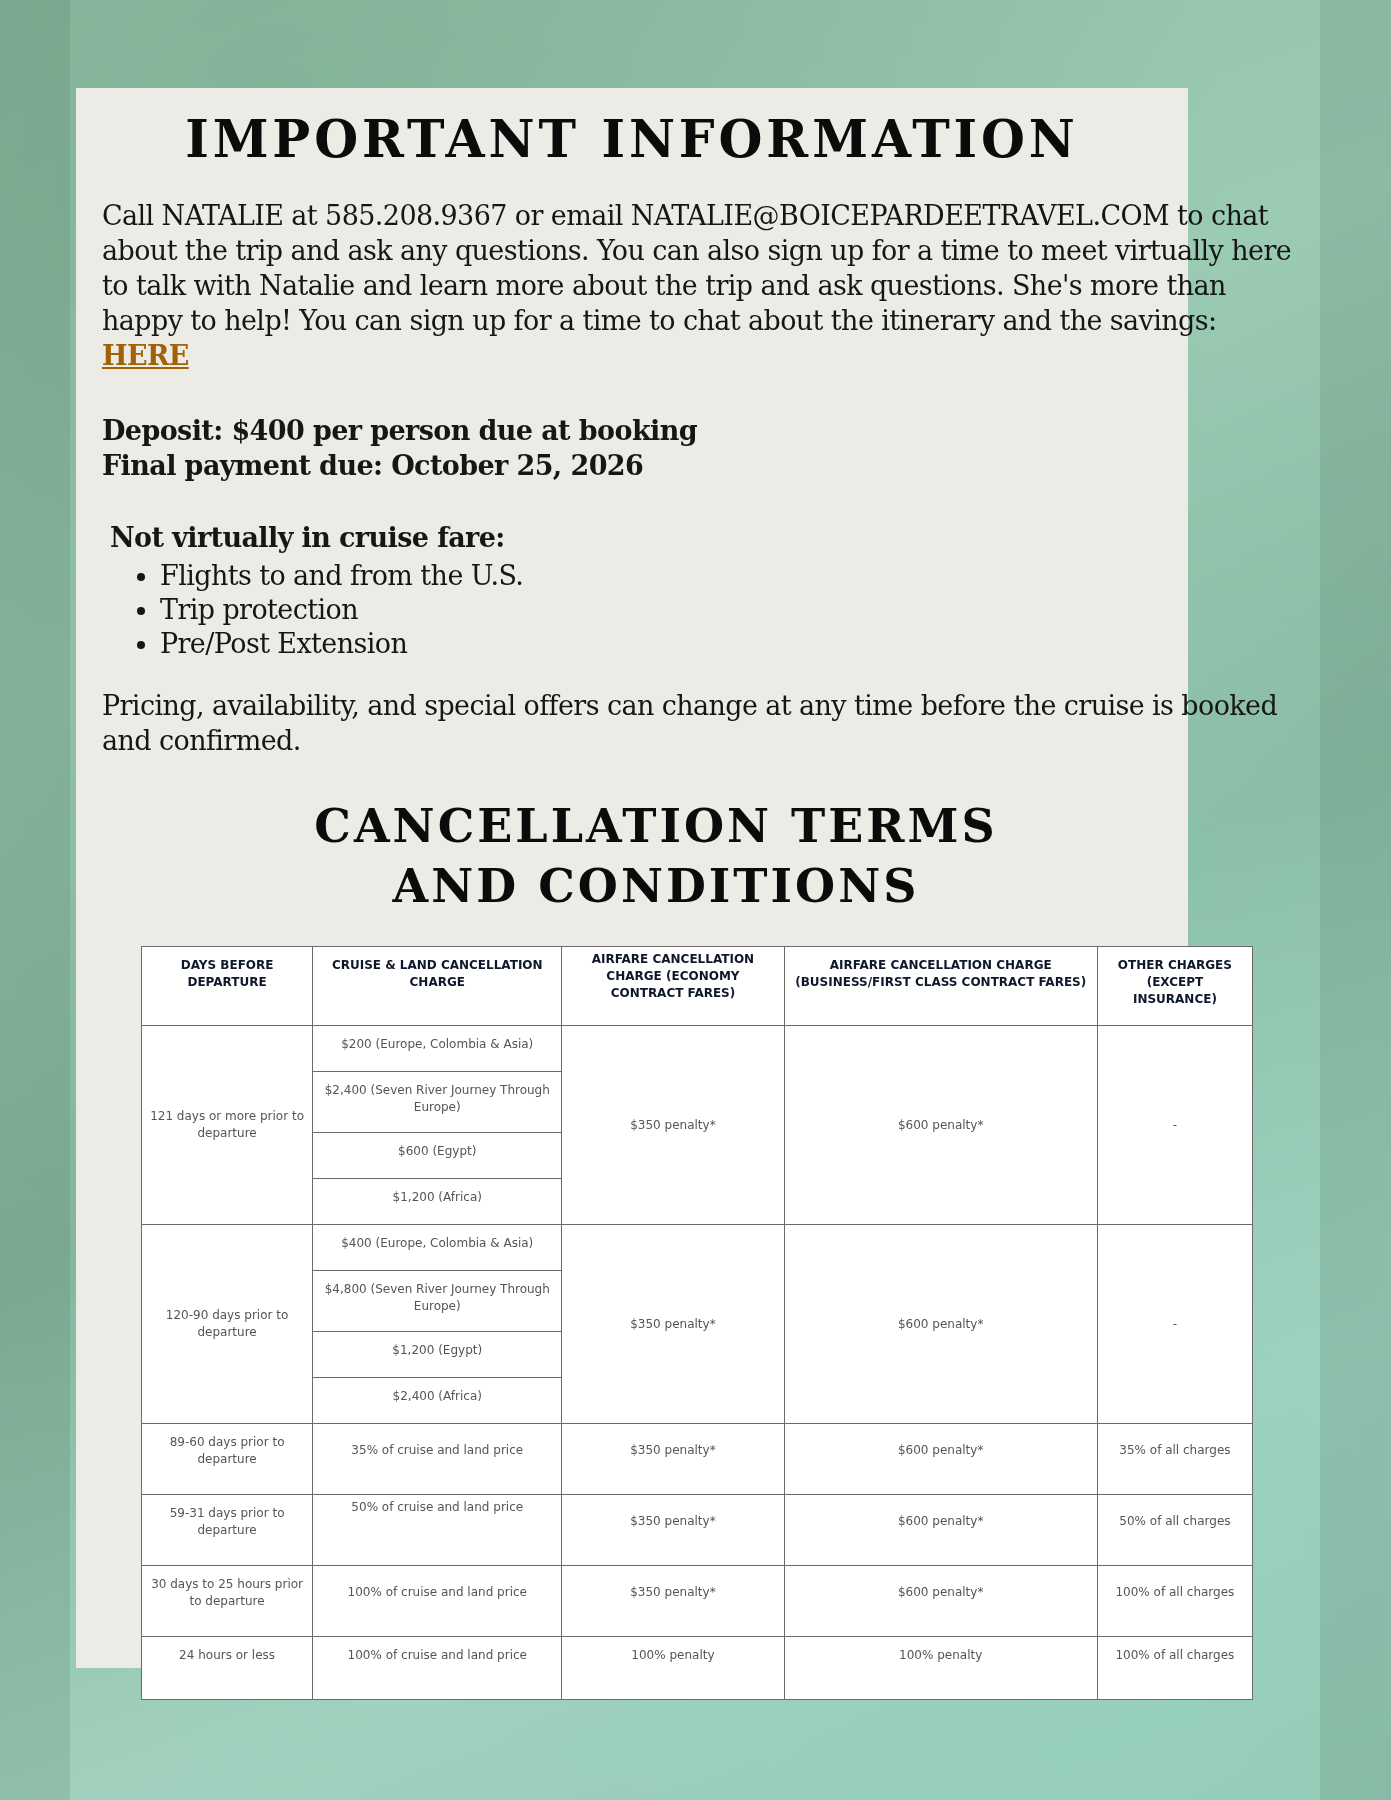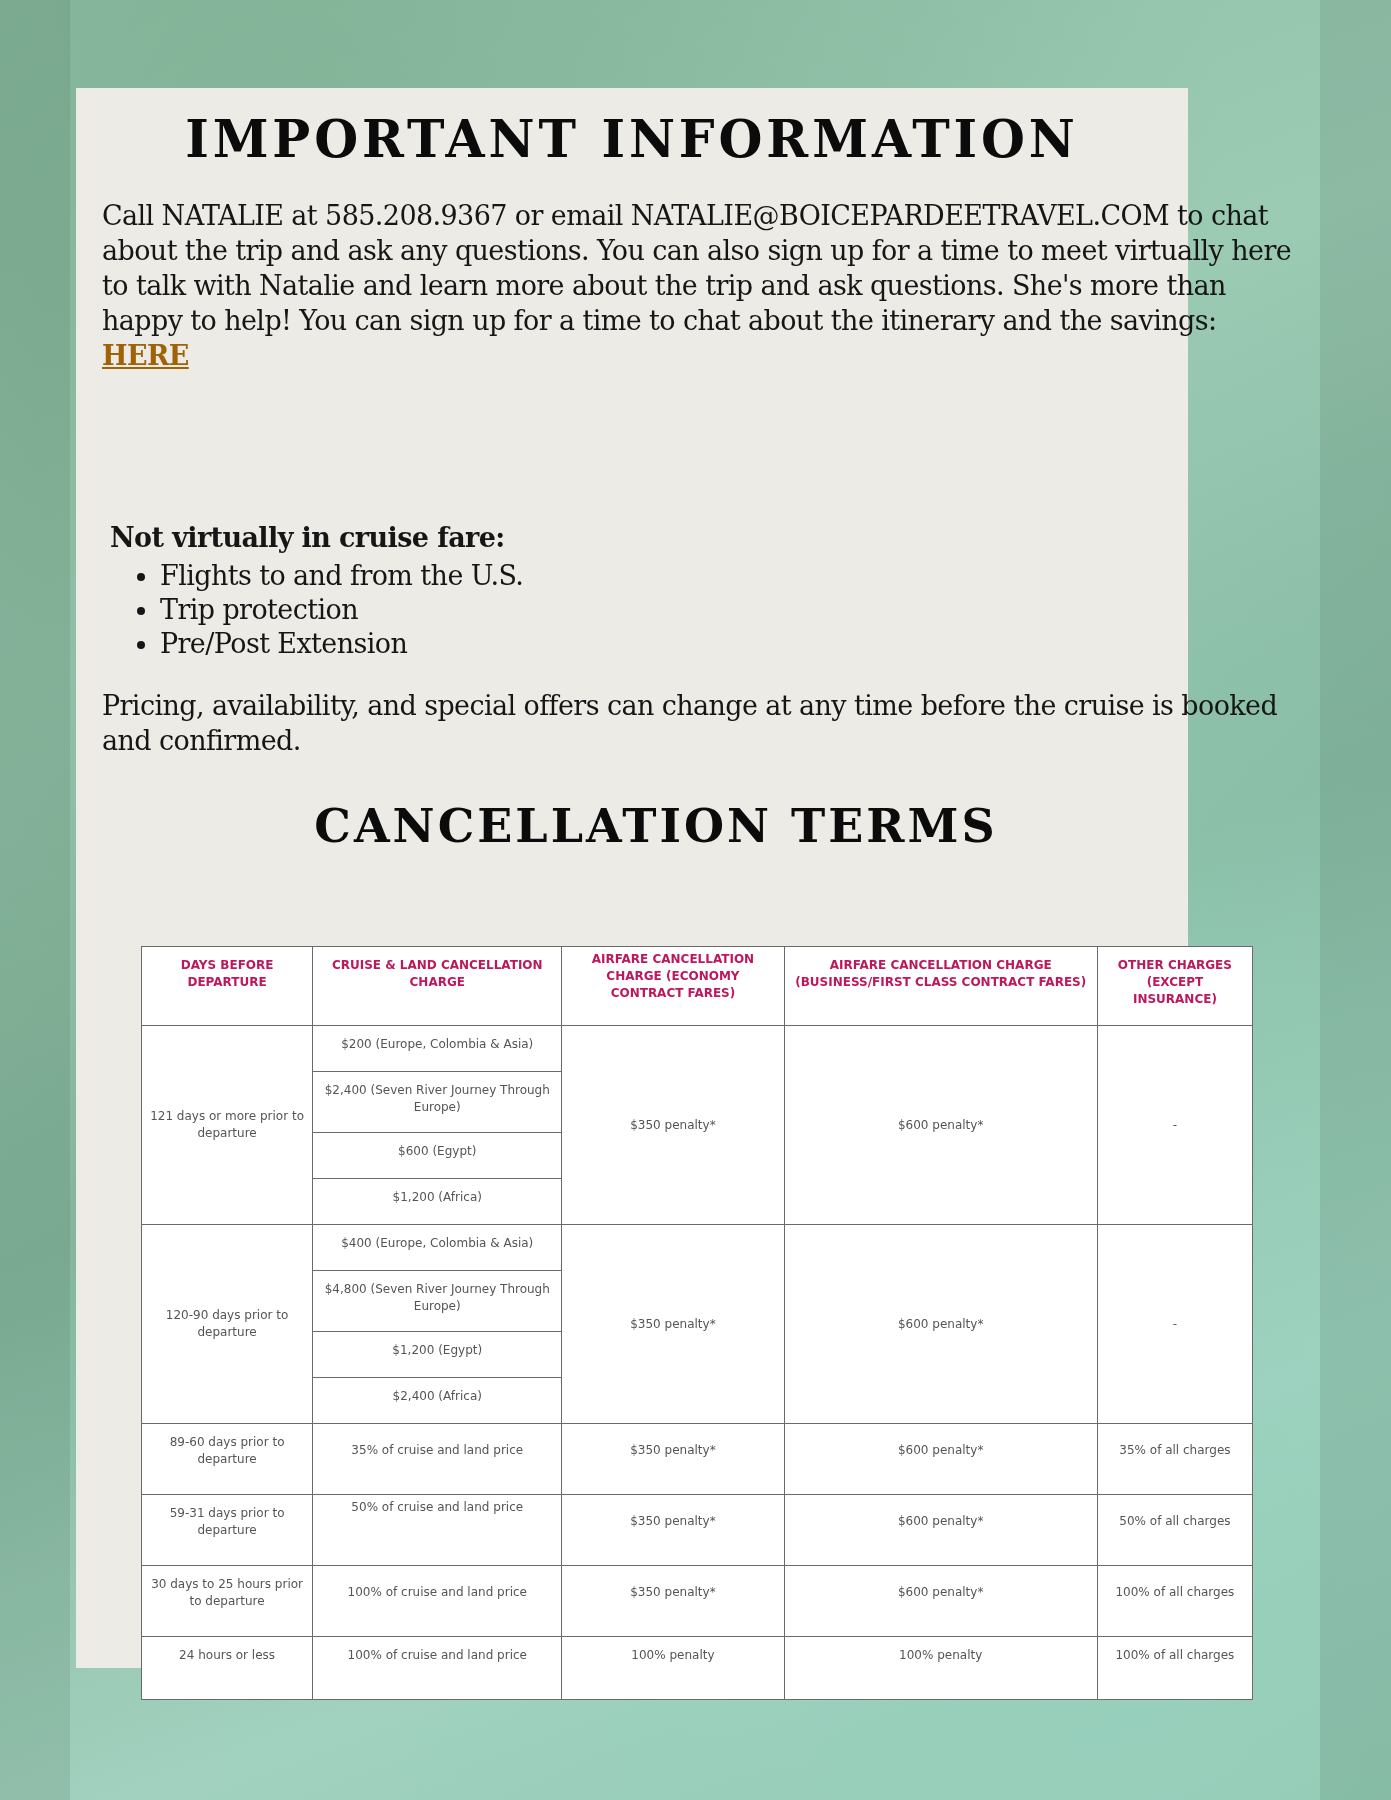--- a/index.html
+++ b/index.html
@@ -36,52 +36,57 @@
   }
   table.ct {
     position:absolute; left:65px; top:858px; width:1112px; height:722px;
     border-collapse:collapse; background:#fff;
     font-family:"DejaVu Sans", sans-serif; font-size:12px; color:#555;
   }
   table.ct th, table.ct td {
     border:1.5px solid #6a6a6a; text-align:center; vertical-align:top;
     padding:10px 6px 0 6px; line-height:17px;
   }
-  table.ct th { font-weight:bold; color:#be185d; font-size:12px; height:68px; }
+  table.ct th { font-weight:bold; color:#0f172a; font-size:12px; height:68px; }
   table.ct td.mid { vertical-align:middle; padding-top:0; }
   table.ct td.sub { height:35px; }
   table.ct tr.simple td { height:52px; }
 </style>
 </head>
 <body>
 
 <div class="bg-stripe" style="left:0;top:0;width:70px;height:1800px;"></div>
 <div class="bg-stripe" style="left:1320px;top:0;width:71px;height:1800px;"></div>
 
 <div class="panel">
   <div class="h1">IMPORTANT INFORMATION</div>
 
   <div class="para" style="top:110px;">
     <span>Call NATALIE at 585.208.9367 or email NATALIE@BOICEPARDEETRAVEL.COM to chat about the trip and ask any questions. You can also sign up for a time to meet virtually here to talk with Natalie and learn more about the trip and ask questions. She's more than happy to help! You can sign up for a time to chat about the itinerary and the savings: </span><a class="link">HERE</a>
   </div>
 
+  <div class="para" style="top:325px;">
+    <div><b>Deposit: $400 per person due at booking</b></div>
+    <div><b>Final payment due: October 25, 2026</b></div>
+  </div>
 
   <div class="para" style="top:432px;left:34px;">
     <div><b>Not virtually in cruise fare:</b></div>
     <ul class="nf">
       <li>Flights to and from the U.S.</li>
       <li>Trip protection</li>
       <li>Pre/Post Extension</li>
     </ul>
   </div>
 
   <div class="para" style="top:600px;">Pricing, availability, and special offers can change at any time before the cruise is booked and confirmed.</div>
 
   <div class="h2">
     <div>CANCELLATION TERMS</div>
+    <div>AND CONDITIONS</div>
   </div>
 
   <table class="ct">
     <colgroup>
       <col style="width:171px">
         <col style="width:249px">
         <col style="width:222px">
         <col style="width:313px">
         <col style="width:155px">
     </colgroup>

